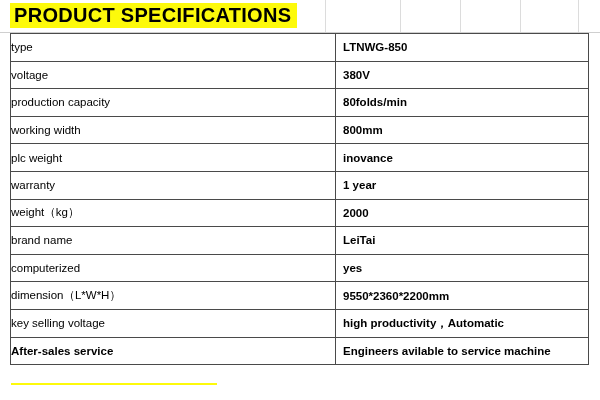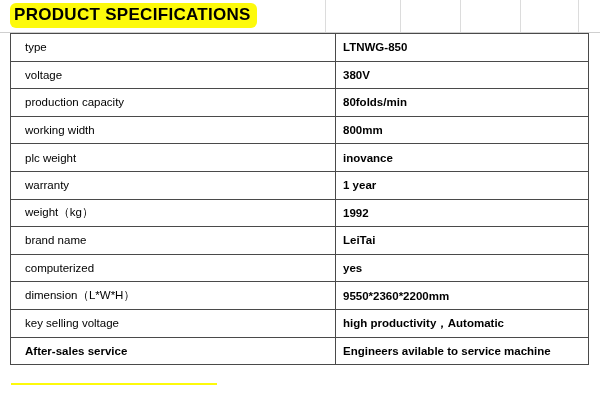--- a/index.html
+++ b/index.html
@@ -35,40 +35,39 @@
     bottom: 0;
     width: 1px;
     background: #dcdcdc;
   }
   .title-highlight {
     position: absolute;
     left: 10px;
     top: 3px;
     background: #fdfa0b;
     padding: 2px 6px 3px 4px;
-    font-size: 17px;
+    font-size: 20px;
     font-weight: bold;
     letter-spacing: 0.3px;
     line-height: 20px;
     white-space: nowrap;
-    border-radius: 6px;
   }
   .spec-table {
     border-collapse: collapse;
     table-layout: fixed;
     width: 578px;
     margin-left: 10px;
     border-top: 1px solid #444;
   }
   .spec-table col.c1 { width: 325px; }
   .spec-table col.c2 { width: 253px; }
   .spec-table td {
     border: 1px solid #4a4a4a;
     height: 26.6px;
-    padding: 0 0 0 14px;
+    padding: 0 0 0 0;
     font-size: 11.5px;
     vertical-align: middle;
     white-space: nowrap;
     overflow: hidden;
   }
   .spec-table td.label {
     font-weight: normal;
   }
   .spec-table td.value {
     font-weight: bold;
@@ -126,21 +125,21 @@
       <tr>
         <td class="label">plc weight</td>
         <td class="value">inovance</td>
       </tr>
       <tr>
         <td class="label">warranty</td>
         <td class="value">1 year</td>
       </tr>
       <tr>
         <td class="label">weight（kg）</td>
-        <td class="value">1992</td>
+        <td class="value">2000</td>
       </tr>
       <tr>
         <td class="label">brand name</td>
         <td class="value">LeiTai</td>
       </tr>
       <tr>
         <td class="label">computerized</td>
         <td class="value">yes</td>
       </tr>
       <tr>

